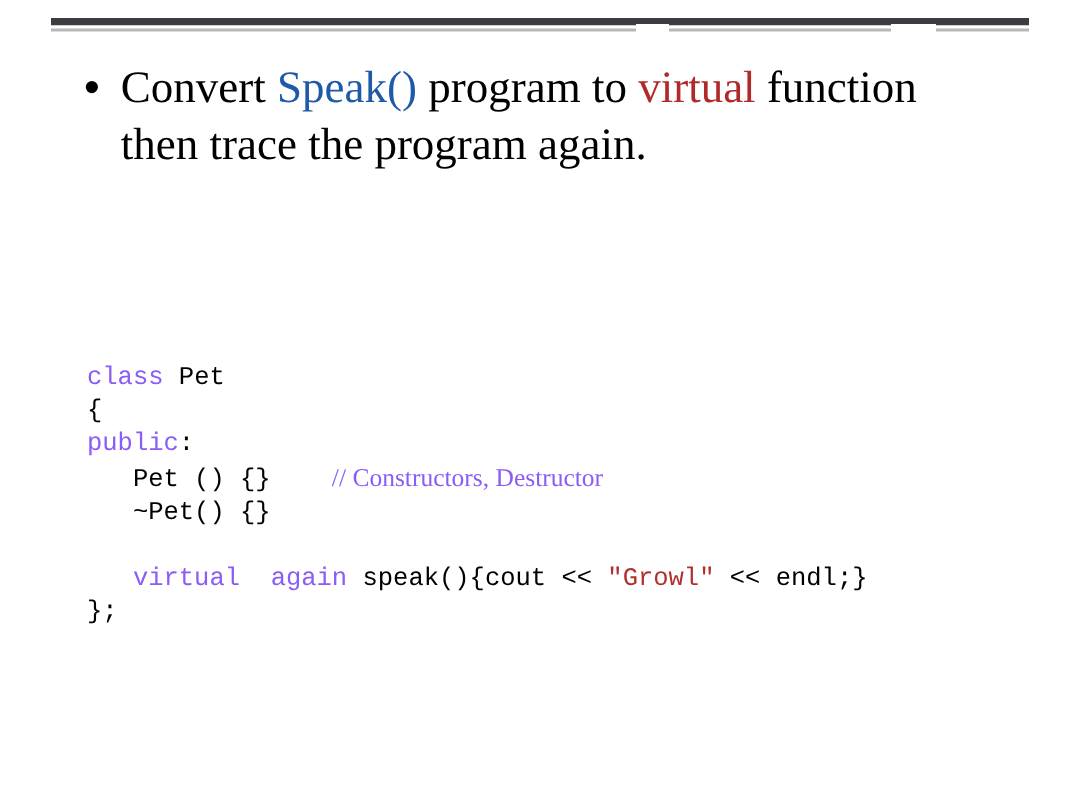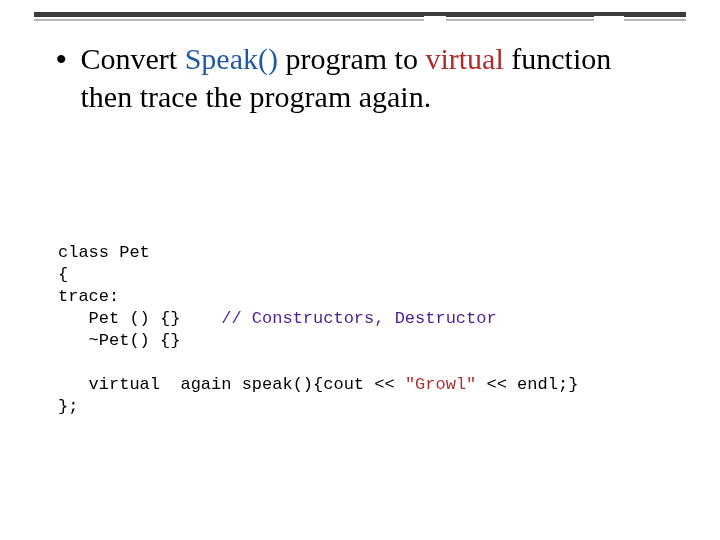--- a/index.html
+++ b/index.html
@@ -89,22 +89,22 @@
   .code {
     position: absolute;
     top: 220px;
     left: 58px;
     font-family: Consolas, 'Courier New', monospace;
     font-size: 17px;
     line-height: 22px;
     white-space: pre;
     color: #000;
   }
-  .kw   { color: #000000; }   
-  .cmt  { color: #4c1d95; }   
+  .kw   { color: #8b5cf6; }   
+  .cmt  { color: #8b5cf6; font-family: Liberation Serif, serif; }   
   .str  { color: #b03030; }
 </style>
 </head>
 <body>
 
 <div class="slide">
 
   <div class="top-rule">
     <div class="rule-dark"></div>
     <div class="rule-gap"></div>
@@ -118,20 +118,20 @@
       <div class="bullet-dot">•</div>
       <div class="bullet-text">
         <span>Convert </span><span class="hl-blue">Speak()</span><span> program to </span><span class="hl-red">virtual</span><span> function then trace the program again.</span>
       </div>
     </div>
   </div>
 
   <div class="code">
 <span class="kw">class</span><span> Pet</span>
 <span>{</span>
-<span class="kw">trace</span><span>:</span>
+<span class="kw">public</span><span>:</span>
 <span>   Pet () {}    </span><span class="cmt">// Constructors, Destructor</span>
 <span>   ~Pet() {}</span>
 <span></span>
 <span>   </span><span class="kw">virtual</span><span>  </span><span class="kw">again</span><span> speak(){cout &lt;&lt; </span><span class="str">"Growl"</span><span> &lt;&lt; endl;}</span>
 <span>};</span></div>
 
 </div>
 
 </body></html>

